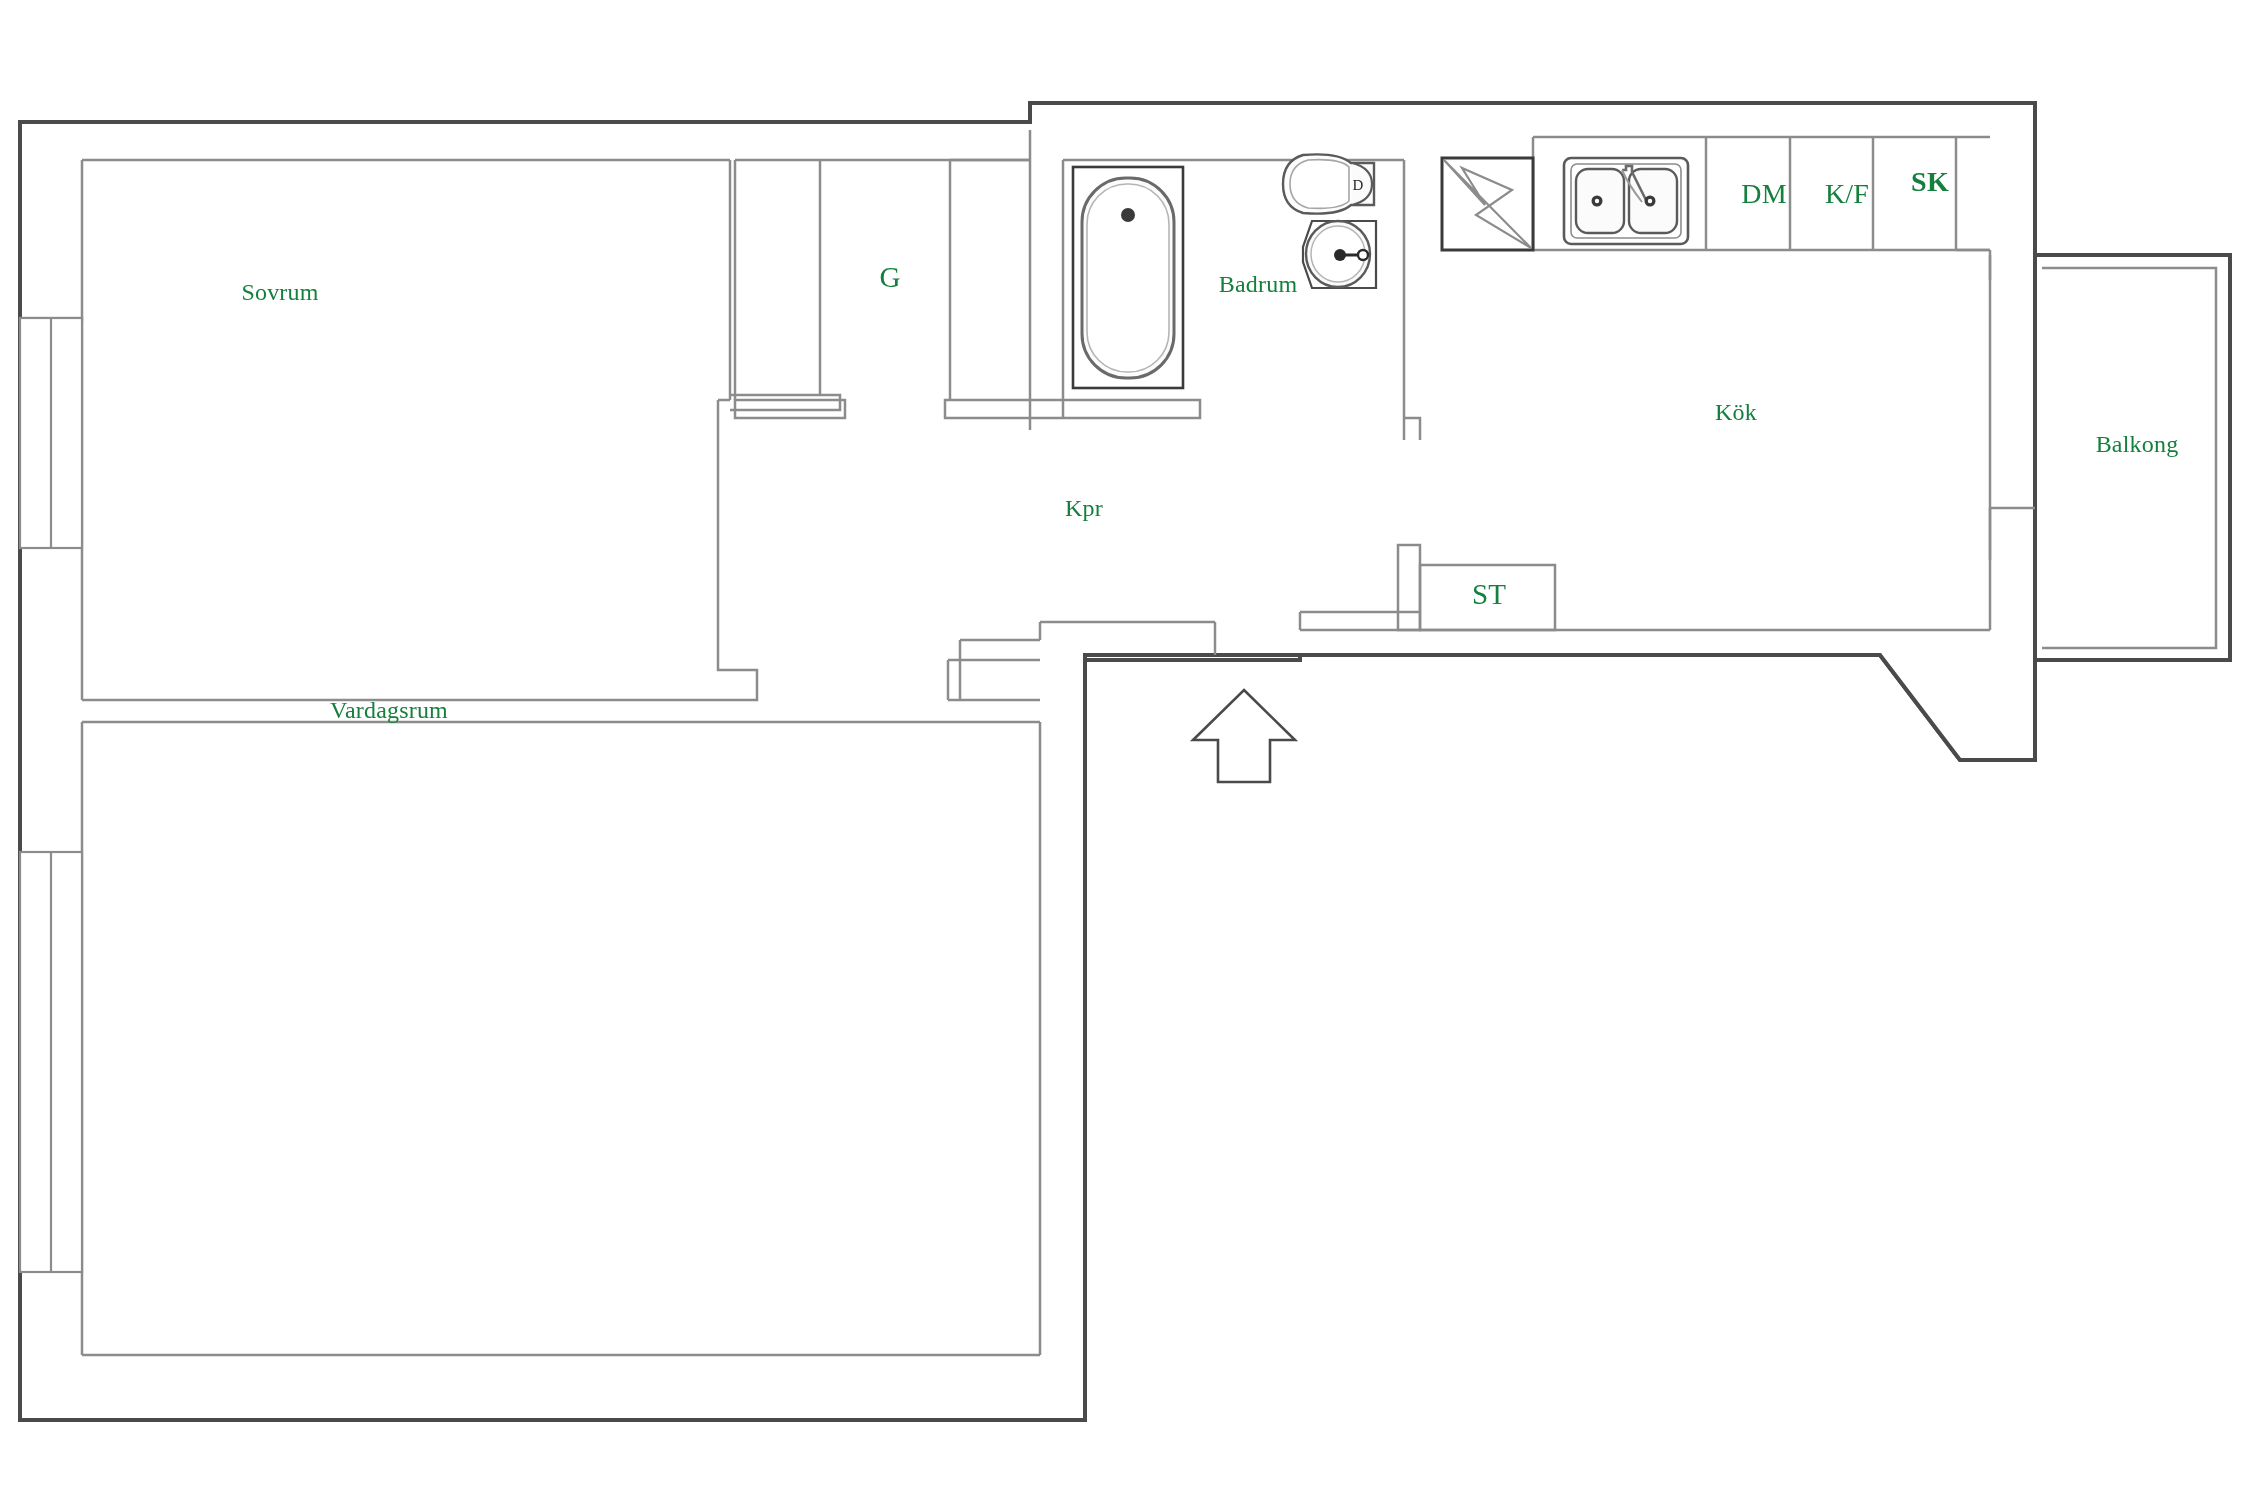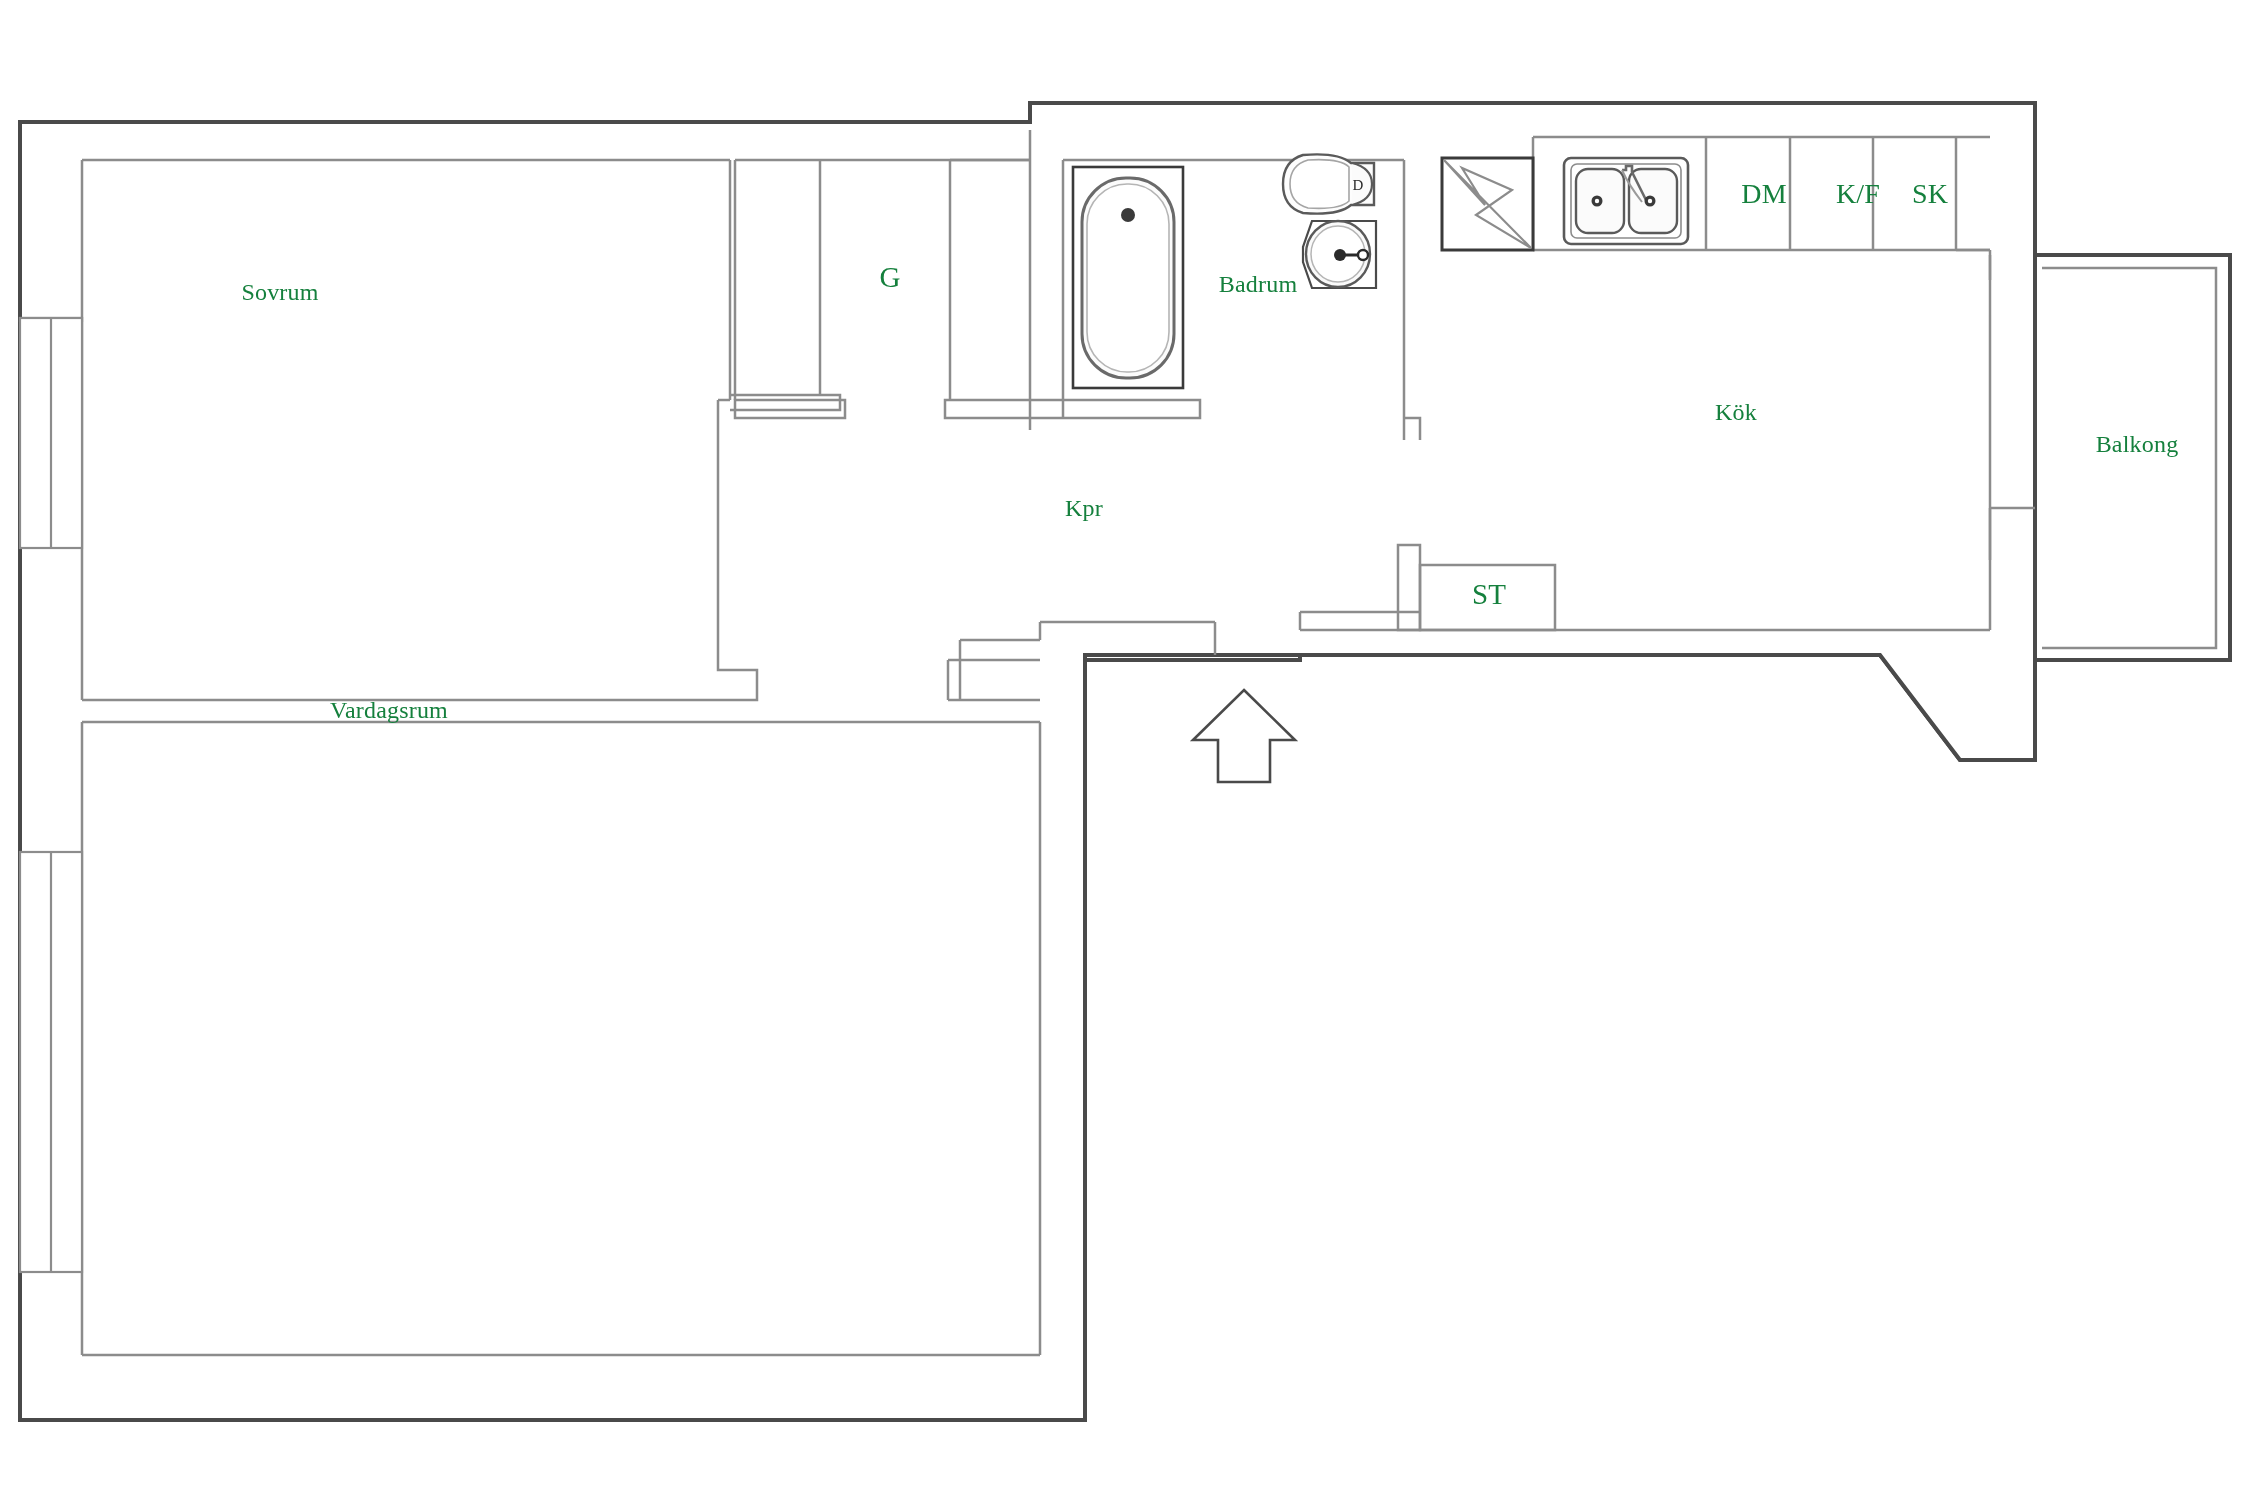--- a/index.html
+++ b/index.html
@@ -214,17 +214,17 @@
   <div class="room-label lbl-lg" style="left:1084px; top:508px;">Kpr</div>
 
   <div class="room-label lbl-lg" style="left:2137px; top:444px;">Balkong</div>
 
   <div class="room-label lbl-md" style="left:890px; top:277px;">G</div>
 
   <div class="room-label lbl-md" style="left:1489px; top:594px;">ST</div>
 
   <div class="room-label lbl-sm" style="left:1764px; top:194px;">DM</div>
 
-  <div class="room-label lbl-sm" style="left:1847px; top:194px;margin-left:11px;">K/F</div>
-
-  <div class="room-label lbl-sm" style="left:1930px; top:194px;">SK</div>
+  <div class="room-label lbl-sm" style="left:1847px; top:194px;">K/F</div>
+
+  <div class="room-label lbl-sm" style="left:1930px; top:182px;font-weight:bold;">SK</div>
 
 </div>
 
 </body></html>

